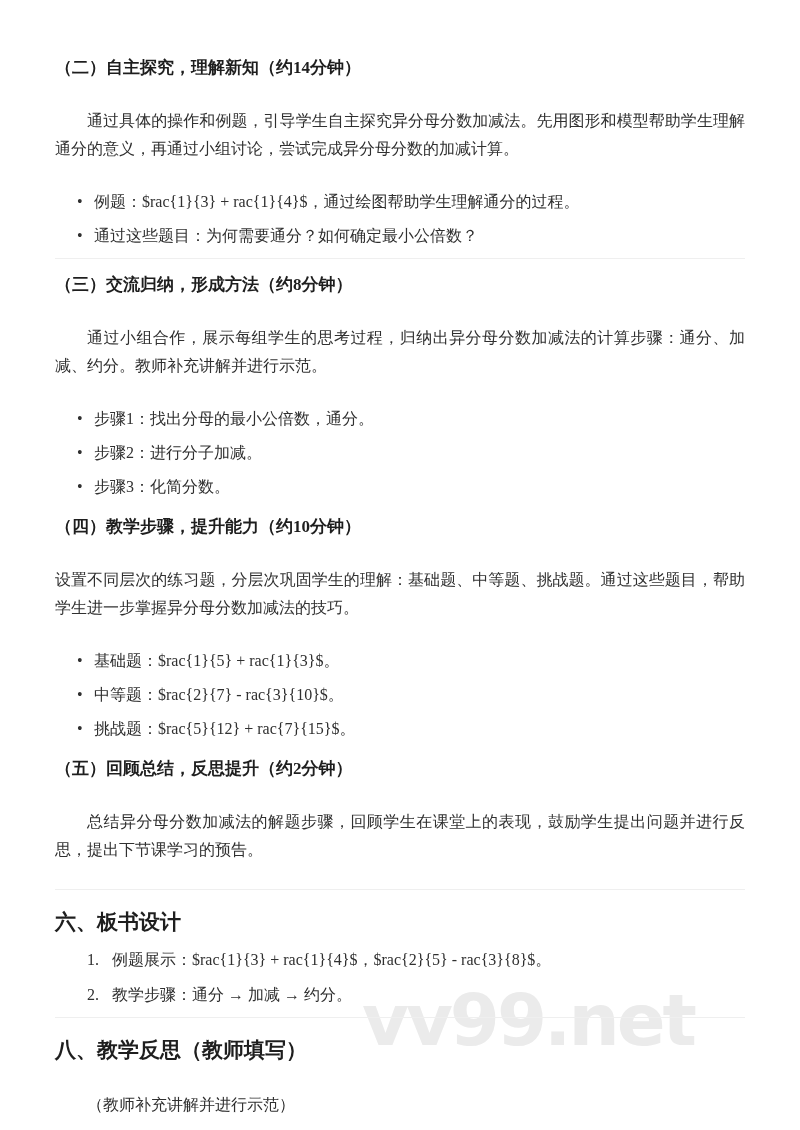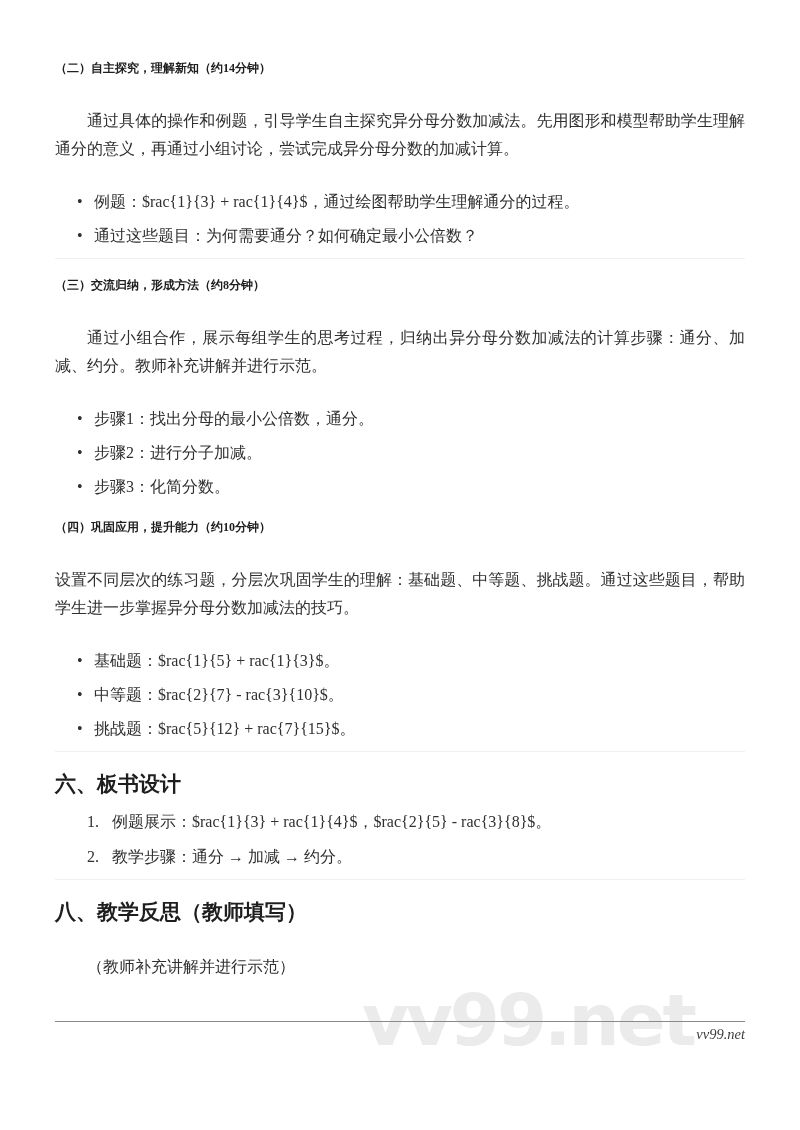--- a/index.html
+++ b/index.html
@@ -18,21 +18,21 @@
   }
   .content { position: relative; z-index: 1; }
   h2 {
     font-size: 21px;
     line-height: 32px;
     font-weight: bold;
     color: #1e1e1e;
     margin: 16px 0 8px 0;
   }
   h3 {
-    font-size: 12px;
+    font-size: 17px;
     line-height: 28px;
     font-weight: bold;
     color: #1e1e1e;
     margin: 12px 0 6px 0;
   }
   section:first-child h3 { margin-top: 0; }
   p {
     margin: 25px 0;
     text-align: justify;
   }
@@ -123,38 +123,42 @@
           <span class="text">步骤2：进行分子加减。</span>
         </li>
         <li>
           <span class="marker">•</span>
           <span class="text">步骤3：化简分数。</span>
         </li>
       </ul>
     </section>
 
     <section>
-      <h3>（四）巩固应用，提升能力（约10分钟）</h3>
+      <h3>（四）教学步骤，提升能力（约10分钟）</h3>
       <p>设置不同层次的练习题，分层次巩固学生的理解：基础题、中等题、挑战题。通过这些题目，帮助学生进一步掌握异分母分数加减法的技巧。</p>
       <ul class="bullets">
         <li>
           <span class="marker">•</span>
           <span class="text">基础题：$rac{1}{5} + rac{1}{3}$。</span>
         </li>
         <li>
           <span class="marker">•</span>
           <span class="text">中等题：$rac{2}{7} - rac{3}{10}$。</span>
         </li>
         <li>
           <span class="marker">•</span>
           <span class="text">挑战题：$rac{5}{12} + rac{7}{15}$。</span>
         </li>
       </ul>
     </section>
 
+    <section>
+      <h3>（五）回顾总结，反思提升（约2分钟）</h3>
+      <p class="indent">总结异分母分数加减法的解题步骤，回顾学生在课堂上的表现，鼓励学生提出问题并进行反思，提出下节课学习的预告。</p>
+    </section>
 
     <hr class="faint">
 
     <section>
       <h2>六、板书设计</h2>
       <ol class="numbered">
         <li>
           <span class="num">1.</span>
           <span class="text">例题展示：$rac{1}{3} + rac{1}{4}$，$rac{2}{5} - rac{3}{8}$。</span>
         </li>

